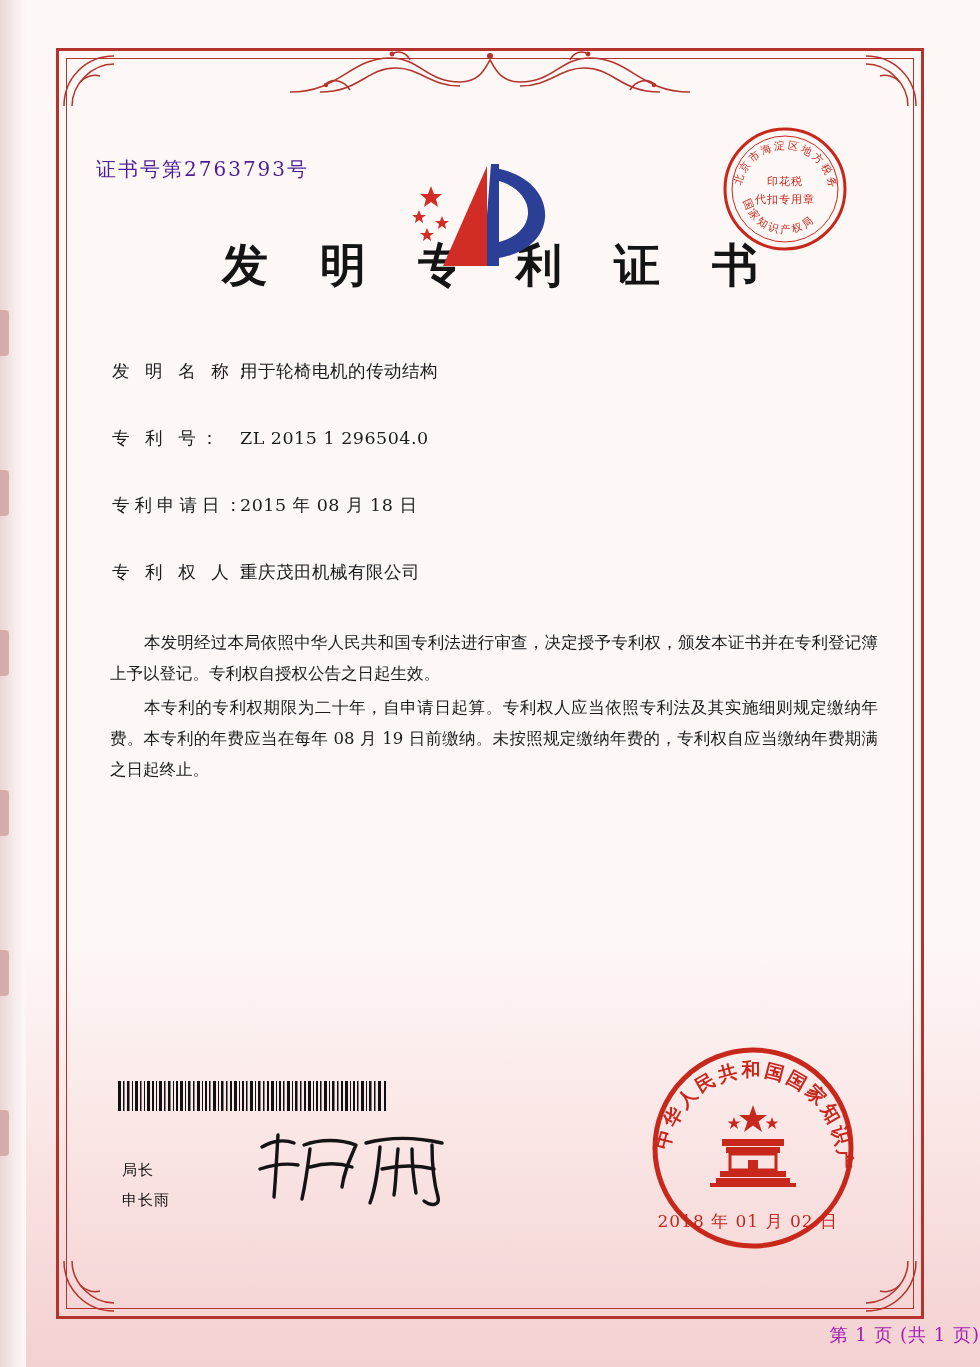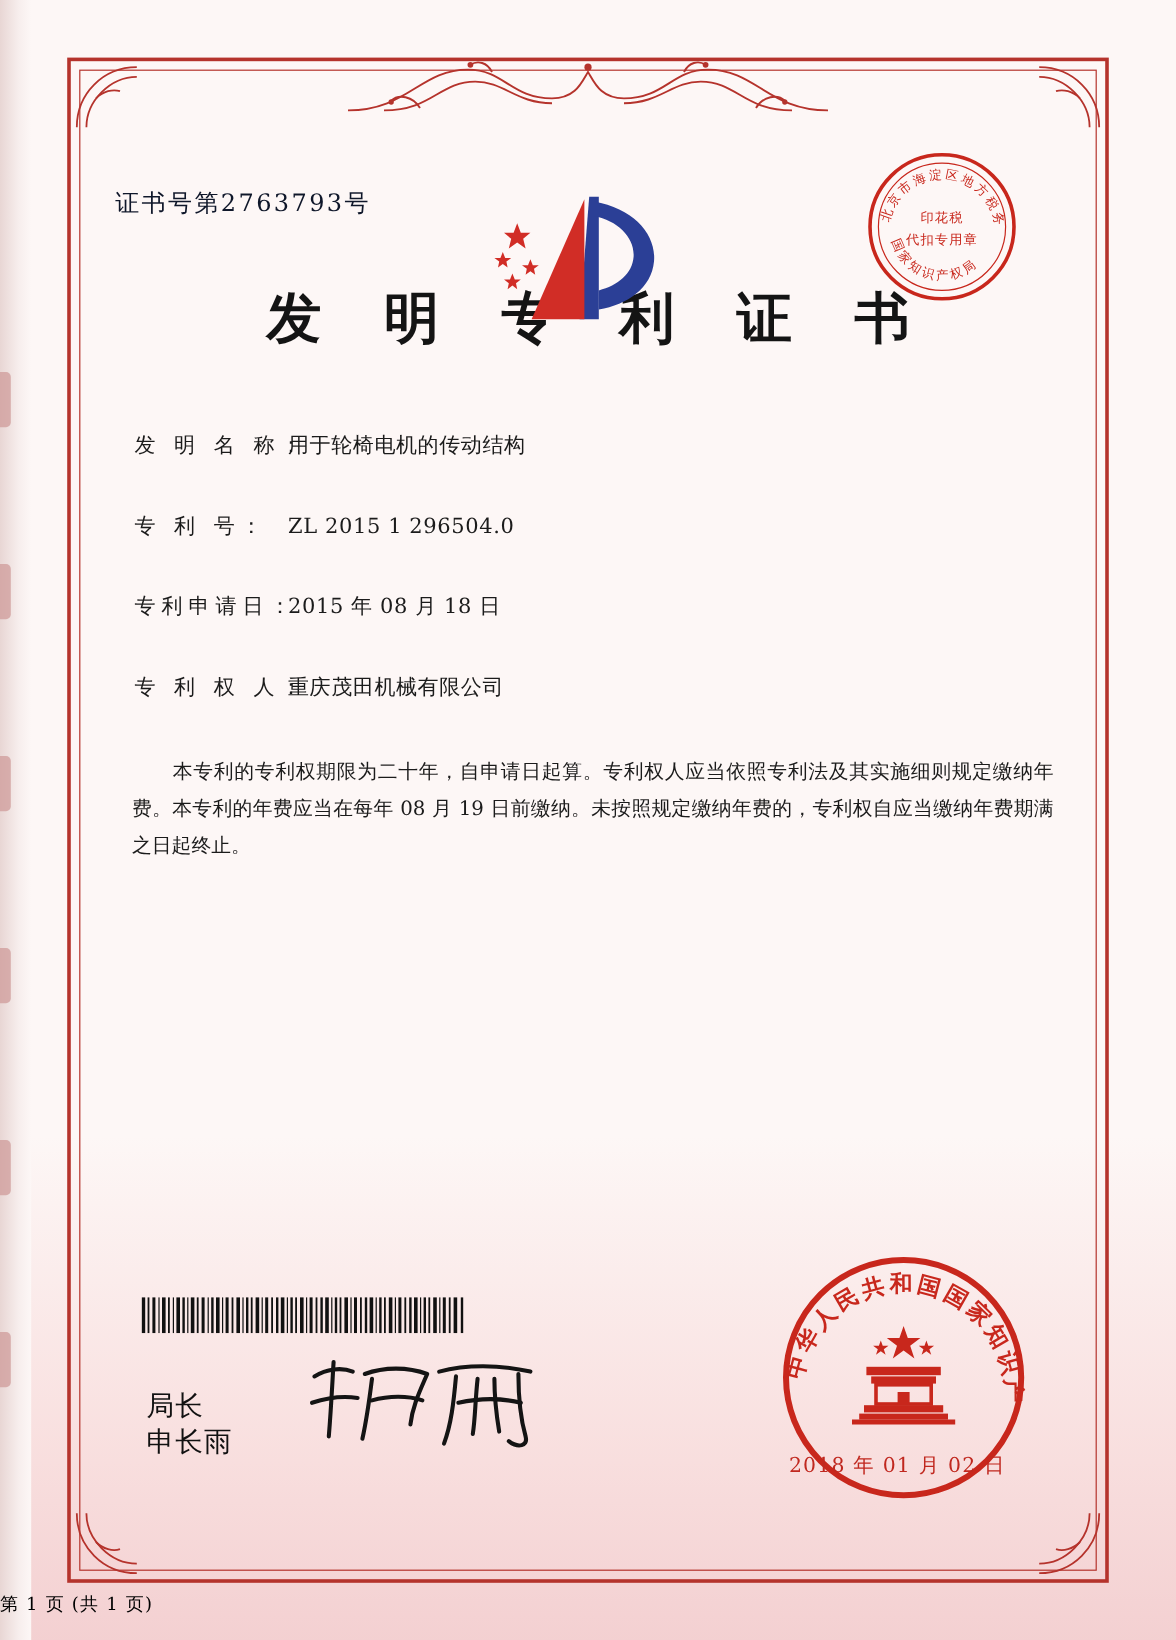--- a/index.html
+++ b/index.html
@@ -71,21 +71,21 @@
     position: absolute;
     left: 96px;
     right: 96px;
     top: 96px;
     bottom: 70px;
   }
   .cert-no {
     font-family: "DejaVu Serif", "Liberation Serif", serif;
     font-size: 20px;
     letter-spacing: 2px;
-    color: #0f172a;
+    color: #4c1d95;
     margin-top: 60px;
   }
   .logo {
     position: absolute;
     left: 50%;
     top: 58px;
     transform: translateX(-50%);
     width: 190px;
     height: 120px;
   }
@@ -143,22 +143,22 @@
     position: absolute;
     left: 22px;
     bottom: 186px;
     height: 30px;
     width: 272px;
   }
   .signoff {
     position: absolute;
     left: 26px;
     bottom: 80px;
-    font-family: Liberation Serif, serif;
-    font-size: 23px;
+    font-family: Liberation Mono, monospace;
+    font-size: 15px;
     line-height: 30px;
     color: #111;
     letter-spacing: 1px;
     margin-top: 32px;
   }
   .signature {
     position: absolute;
     left: 150px;
     bottom: 86px;
     width: 230px;
@@ -177,24 +177,24 @@
     bottom: 64px;
     font-family: "DejaVu Serif", "Liberation Serif", serif;
     font-size: 17px;
     color: #c0281f;
     letter-spacing: 1px;
   }
   .footer {
     position: absolute;
     left: 0; right: 0;
     bottom: 20px;
-    text-align: left;
-    font-family: "DejaVu Serif", "Liberation Serif", serif;
-    font-size: 15px;
-    color: #000000;
+    text-align: right;
+    font-family: "DejaVu Serif", "Liberation Serif", serif;
+    font-size: 18px;
+    color: #a21caf;
     letter-spacing: 1px;
   }
 </style>
 </head>
 <body>
 
 <div class="page">
 
   <div class="page-wash"></div>
 
@@ -299,20 +299,21 @@
       </div>
       <div class="field">
         <span class="lbl">专利申请日：</span><span class="val">2015 年 08 月 18 日</span>
       </div>
       <div class="field">
         <span class="lbl">专 利 权 人：</span><span class="val">重庆茂田机械有限公司</span>
       </div>
     </div>
 
     <div class="body-text">
+      <p>本发明经过本局依照中华人民共和国专利法进行审查，决定授予专利权，颁发本证书并在专利登记簿上予以登记。专利权自授权公告之日起生效。</p>
       <p>本专利的专利权期限为二十年，自申请日起算。专利权人应当依照专利法及其实施细则规定缴纳年费。本专利的年费应当在每年 08 月 19 日前缴纳。未按照规定缴纳年费的，专利权自应当缴纳年费期满之日起终止。</p>
     </div>
 
     <svg class="barcode" viewBox="0 0 272 30" preserveAspectRatio="none">
       <g fill="#111">
         <rect x="0" y="0" width="3" height="30"></rect>
           <rect x="5" y="0" width="1.5" height="30"></rect>
         <rect x="9" y="0" width="2.5" height="30"></rect>
           <rect x="14" y="0" width="1" height="30"></rect>
         <rect x="17" y="0" width="3" height="30"></rect>

